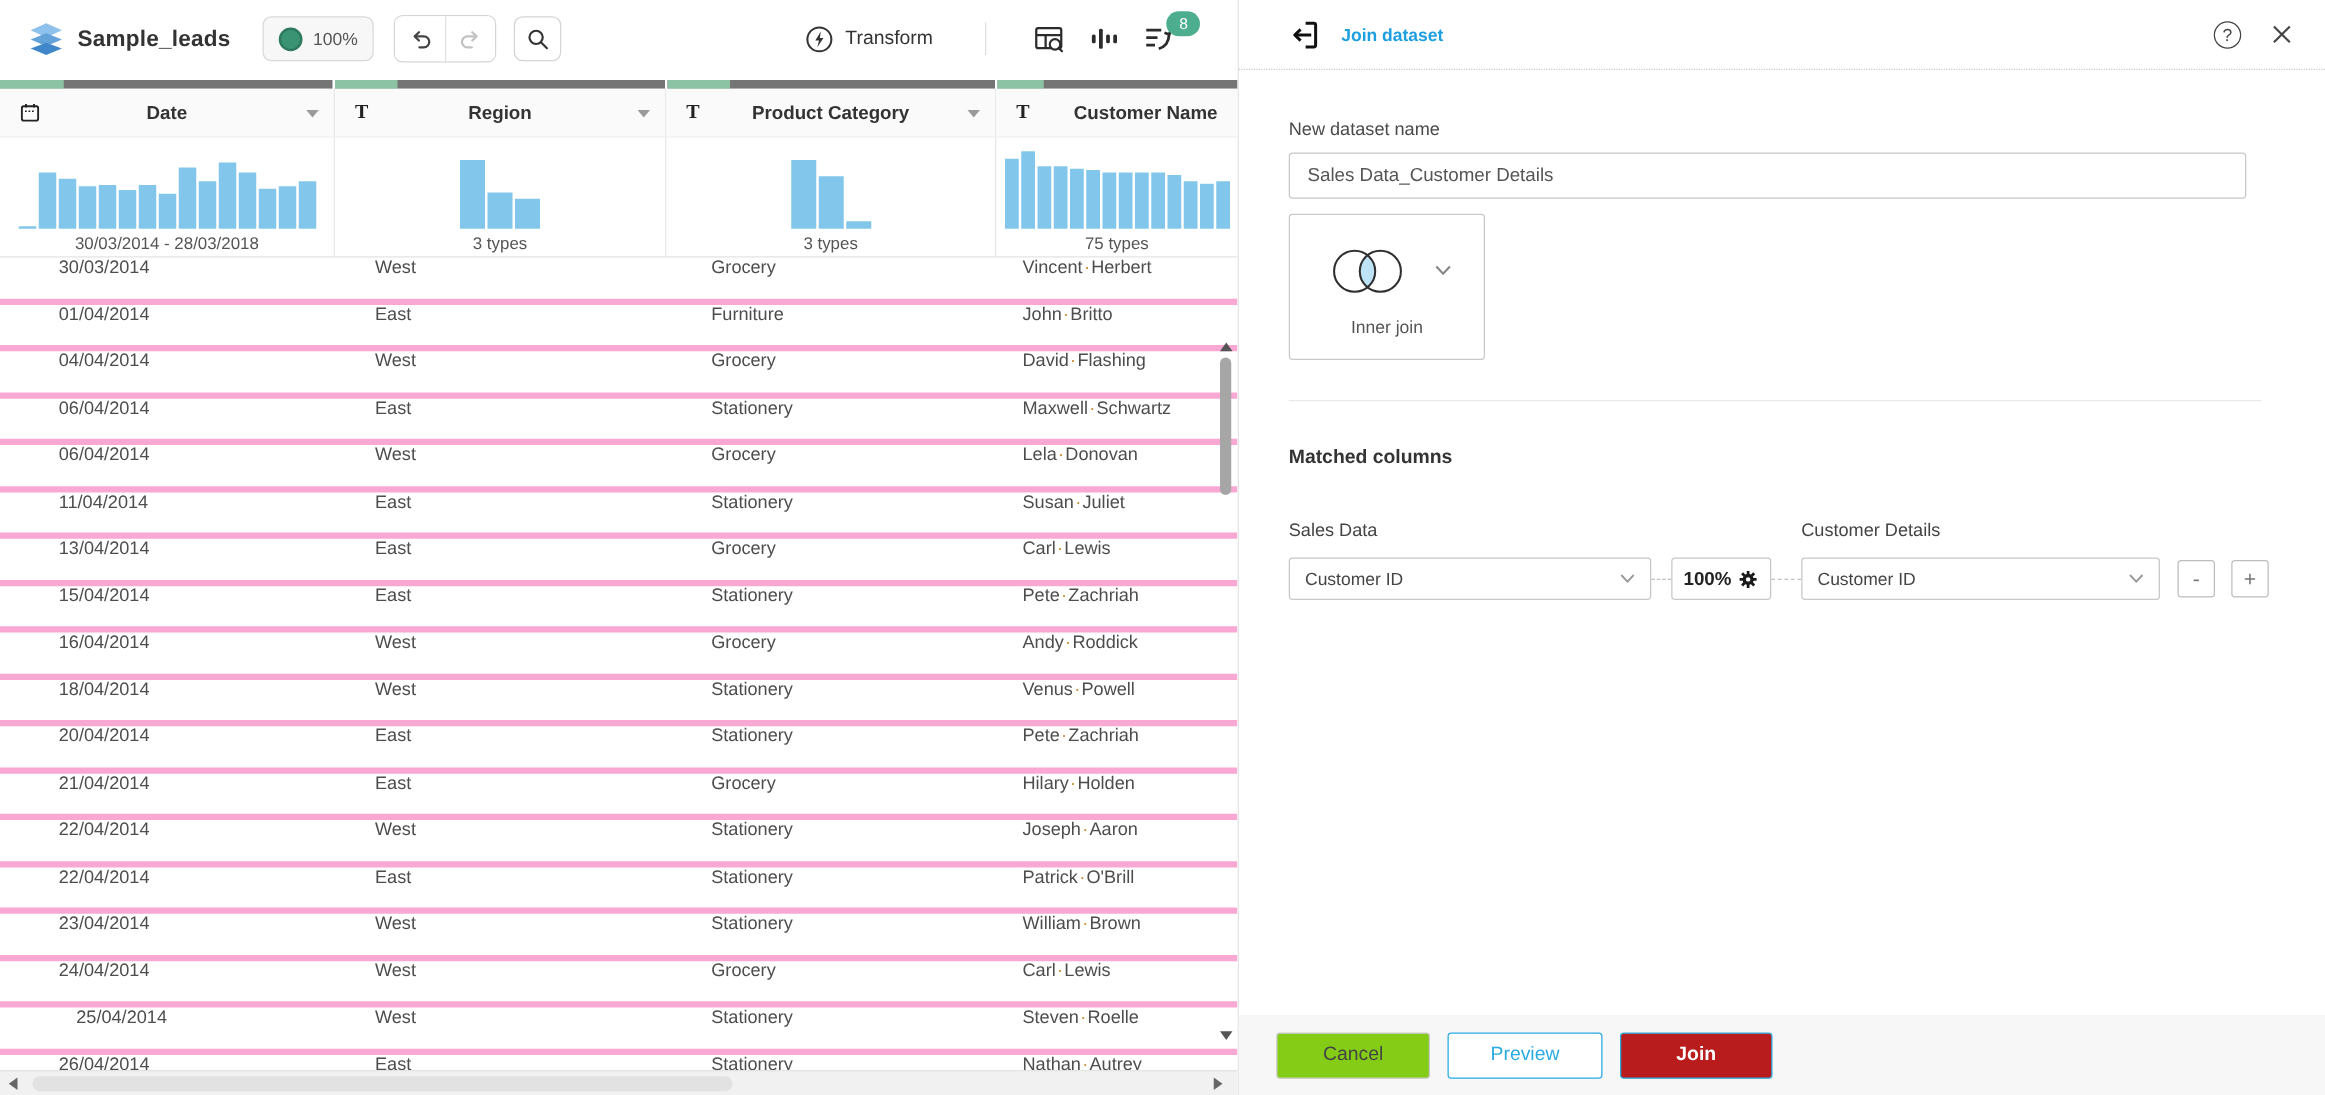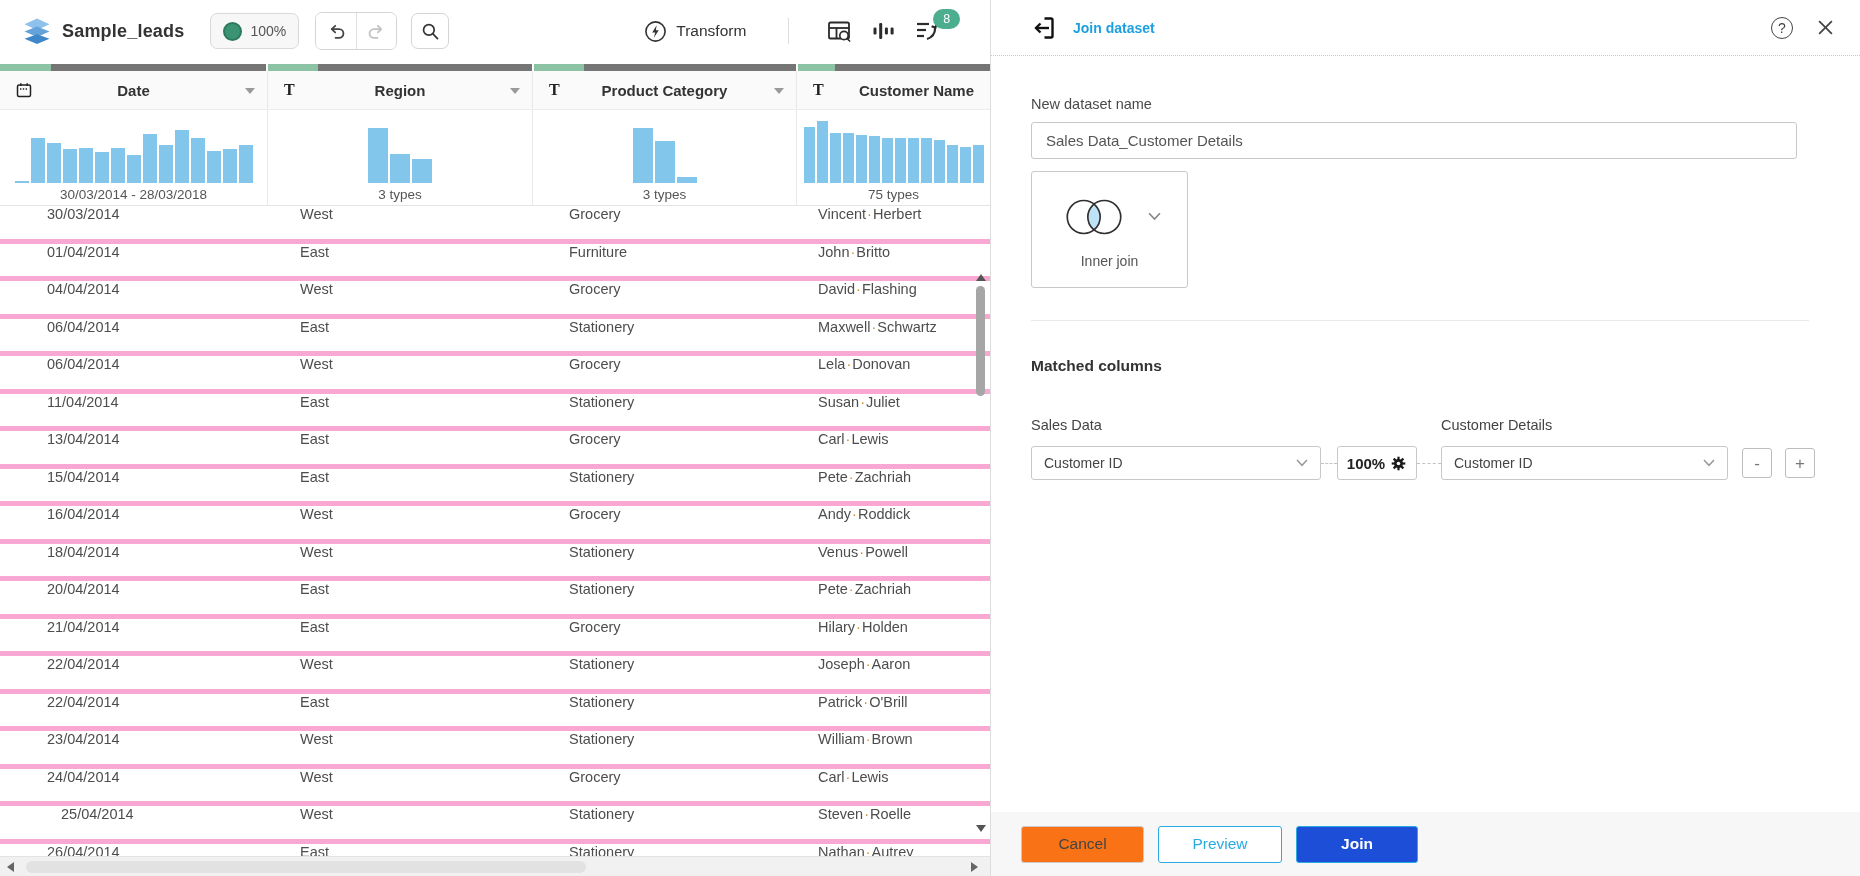--- a/index.html
+++ b/index.html
@@ -106,23 +106,23 @@
   .pctbox { width:80px; height:34px; border:1px solid #c8c8c8; border-radius:3px; display:flex; align-items:center;
             justify-content:center; gap:5px; cursor:pointer; }
   .pctbox b { font-size:15px; color:#222; font-weight:bold; }
   .sq-btn { width:30px; height:30px; border:1px solid #bdbdbd; border-radius:3px; background:#fff; color:#777;
             font-size:17px; line-height:1; cursor:pointer; }
   .minus { margin-left:14px; }
   .plus { margin-left:13px; }
 
   .panel-footer { flex:0 0 auto; height:64px; background:#f7f7f7; display:flex; align-items:center; padding-left:30px; gap:14px; }
   .panel-footer button { height:37px; border-radius:3px; font-size:15.5px; cursor:pointer; font-family:inherit; }
-  .btn-cancel { width:123px; background:#f97316; border:1px solid #c9c9c9; color:#444; }
+  .btn-cancel { width:123px; background:#84cc16; border:1px solid #c9c9c9; color:#444; }
   .btn-preview { width:124px; background:#fff; border:1px solid #29abe2; color:#29abe2; }
-  .btn-join { width:122px; background:#1d4ed8; border:1px solid #29abe2; color:#fff; font-weight:bold; }
+  .btn-join { width:122px; background:#b91c1c; border:1px solid #29abe2; color:#fff; font-weight:bold; }
 </style>
 </head>
 <body>
 
 <div class="app">
 
   <section class="left-panel">
 
     <header class="topbar">
       <span class="brand-icon">

